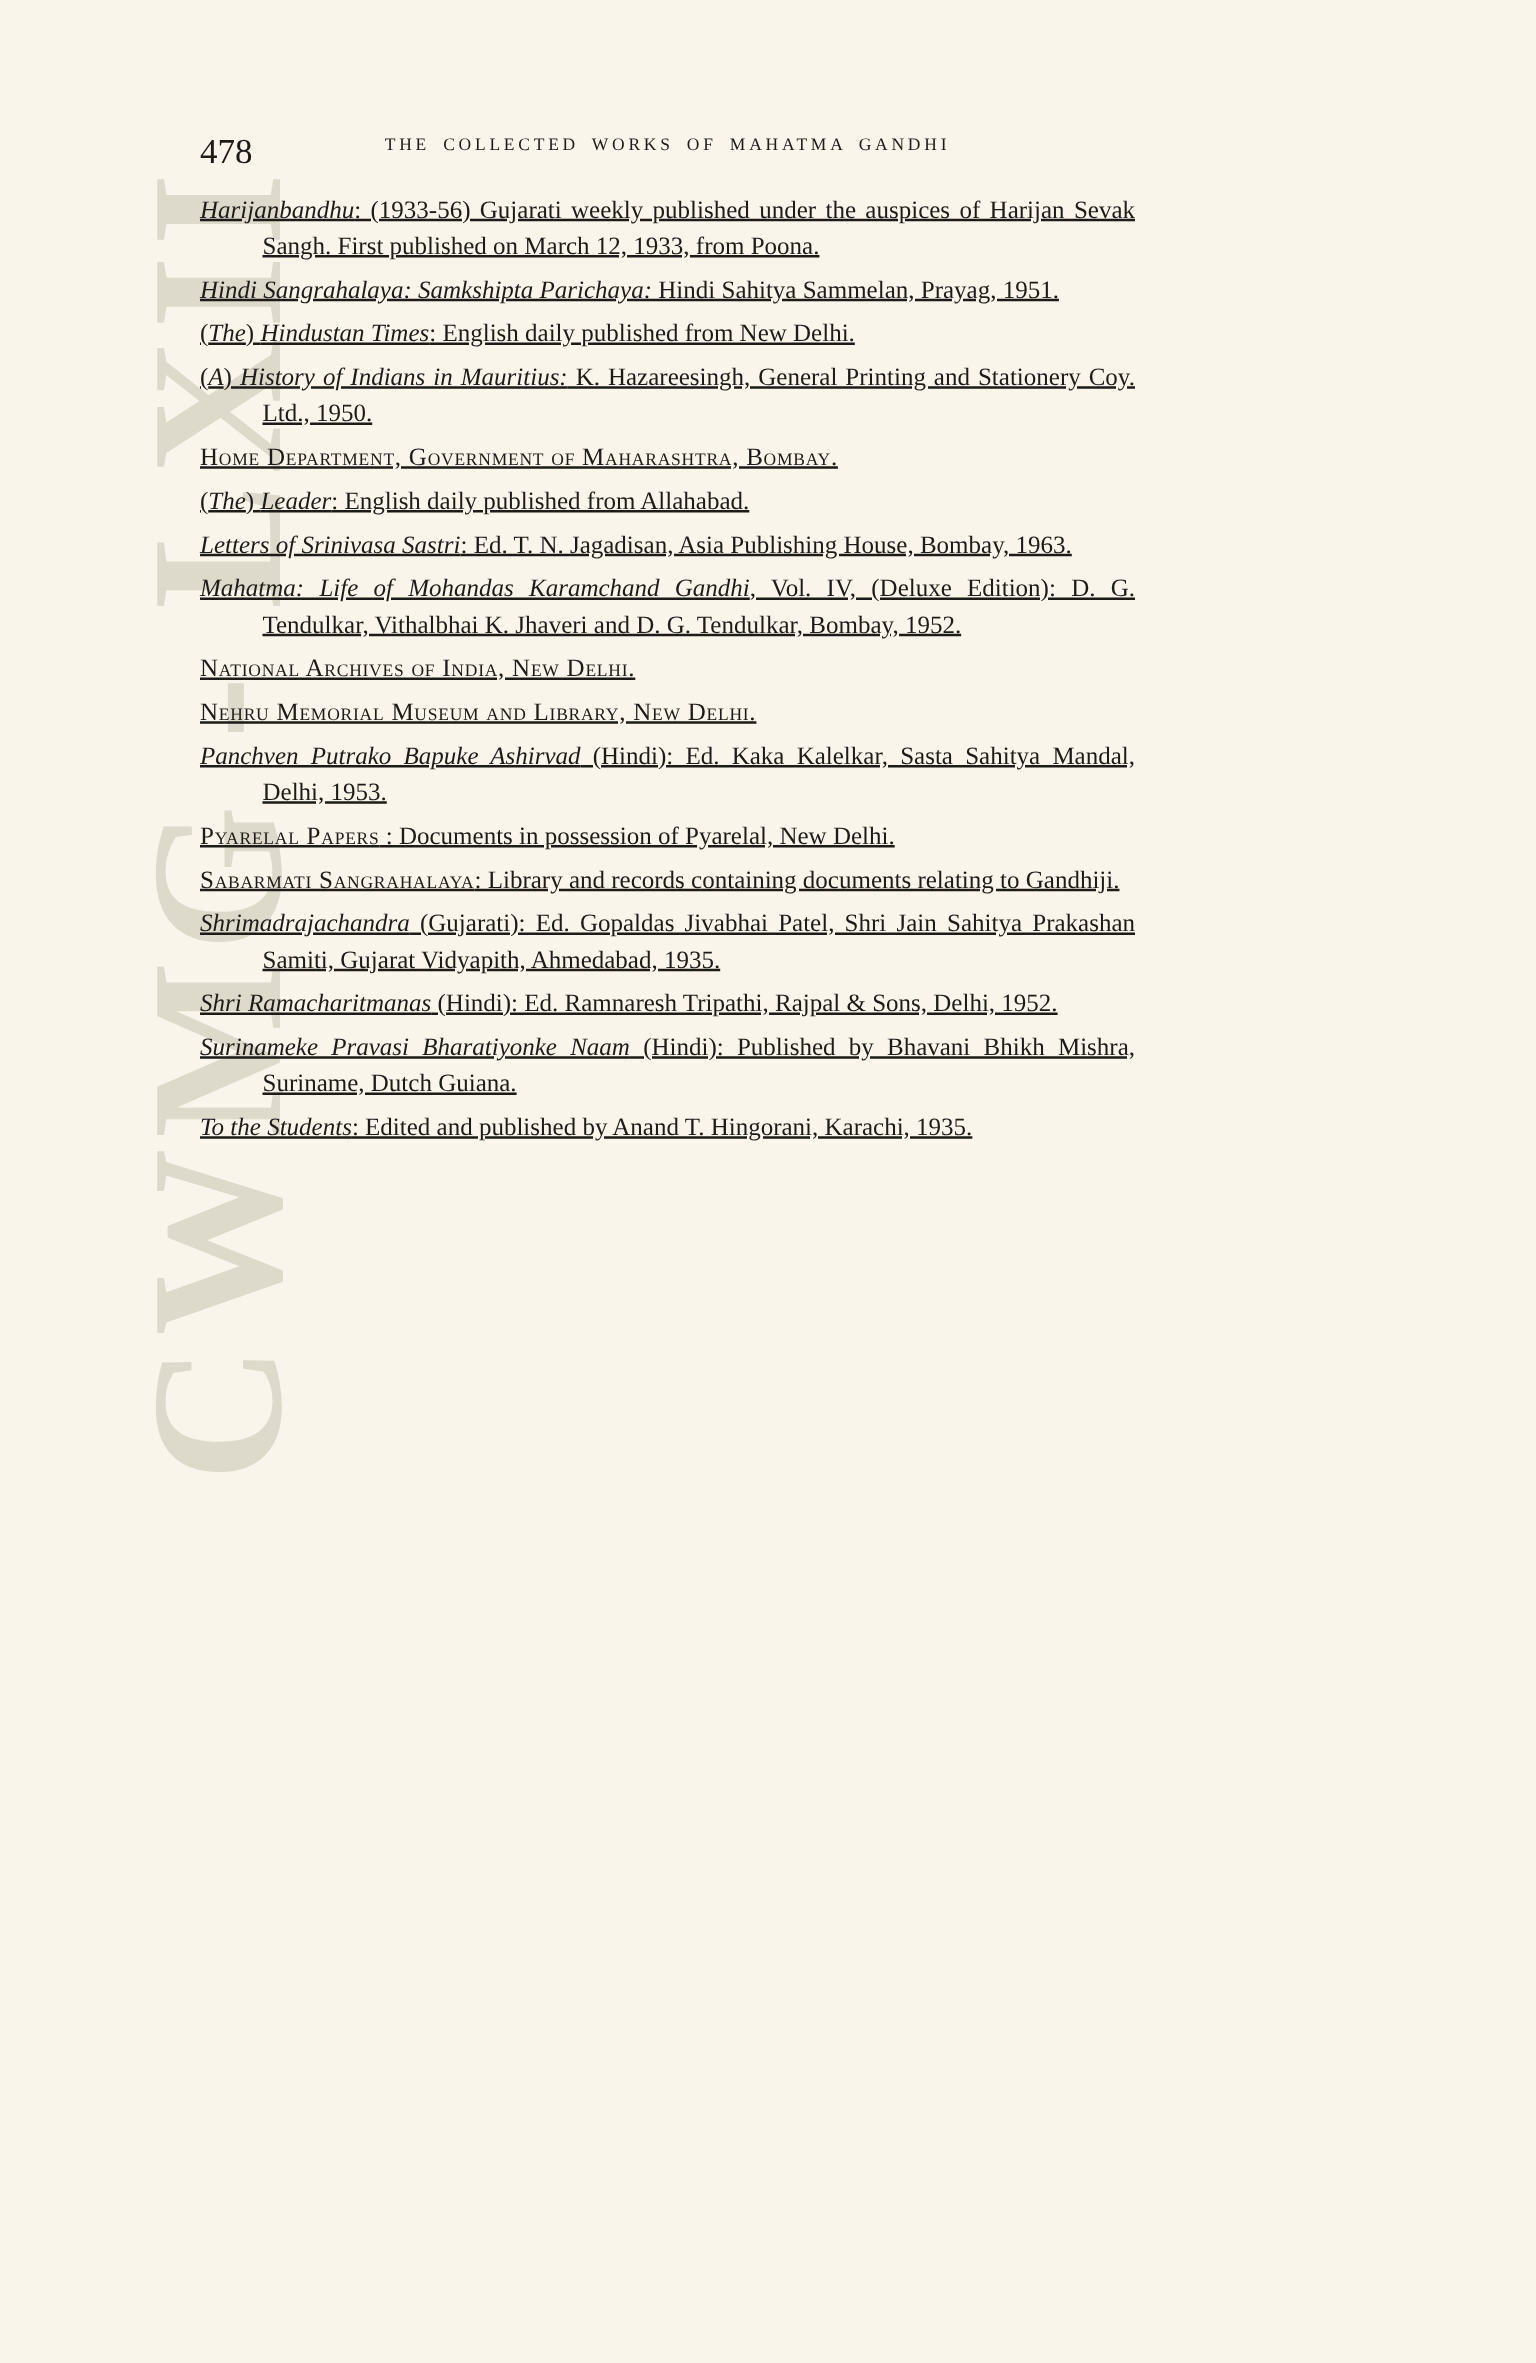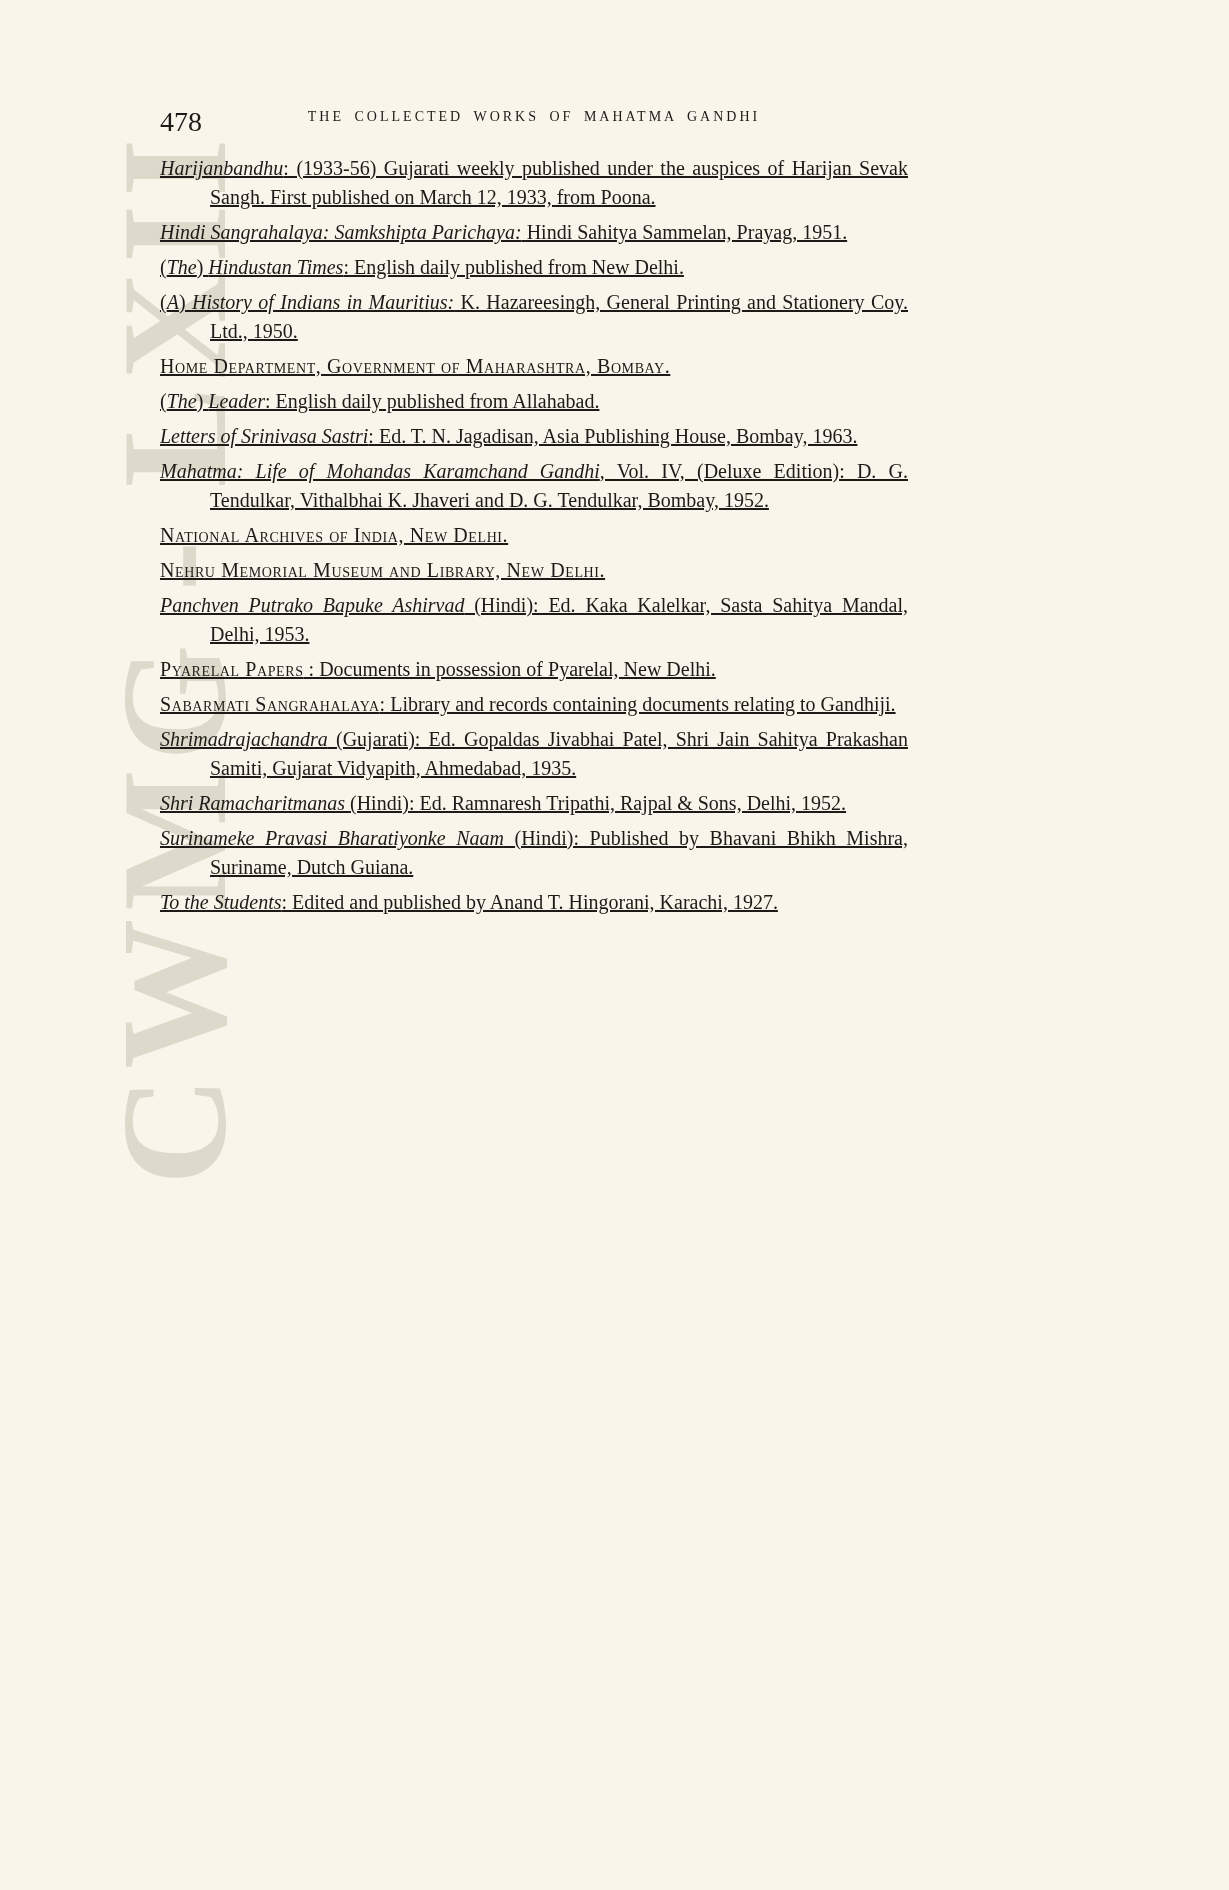--- a/index.html
+++ b/index.html
@@ -90,18 +90,18 @@
         <p class="entry"><span class="i">Letters of Srinivasa Sastri</span><span class="n">:  Ed. T. N. Jagadisan, Asia Publishing House, Bombay, 1963.</span></p>
         <p class="entry"><span class="i">Mahatma: Life of Mohandas Karamchand Gandhi</span><span class="n">, Vol. IV, (Deluxe Edition):  D. G. Tendulkar, Vithalbhai K. Jhaveri and D. G. Tendulkar, Bombay, 1952.</span></p>
         <p class="entry"><span class="sc">National Archives of India, New Delhi.</span></p>
         <p class="entry"><span class="sc">Nehru Memorial Museum and Library, New Delhi.</span></p>
         <p class="entry"><span class="i">Panchven Putrako Bapuke Ashirvad</span><span class="n"> (Hindi):  Ed.  Kaka Kalelkar, Sasta Sahitya Mandal, Delhi, 1953.</span></p>
         <p class="entry"><span class="sc">Pyarelal Papers</span><span class="n"> : Documents in possession of Pyarelal, New Delhi.</span></p>
         <p class="entry"><span class="sc">Sabarmati Sangrahalaya</span><span class="n">: Library and records containing documents relating to Gandhiji.</span></p>
         <p class="entry"><span class="i">Shrimadrajachandra</span><span class="n"> (Gujarati): Ed. Gopaldas Jivabhai Patel, Shri Jain Sahitya Prakashan Samiti, Gujarat Vidyapith, Ahmedabad, 1935.</span></p>
         <p class="entry"><span class="i">Shri Ramacharitmanas</span><span class="n"> (Hindi):  Ed. Ramnaresh Tripathi, Rajpal &amp; Sons, Delhi, 1952.</span></p>
         <p class="entry"><span class="i">Surinameke Pravasi Bharatiyonke Naam</span><span class="n"> (Hindi):  Published by Bhavani Bhikh Mishra, Suriname, Dutch Guiana.</span></p>
-        <p class="entry"><span class="i">To the Students</span><span class="n">:  Edited and published by Anand T. Hingorani, Karachi, 1927.</span></p>
+        <p class="entry"><span class="i">To the Students</span><span class="n">:  Edited and published by Anand T. Hingorani, Karachi, 1935.</span></p>
       </div>
 
   </div>
 
 </div>
 
 </body></html>

